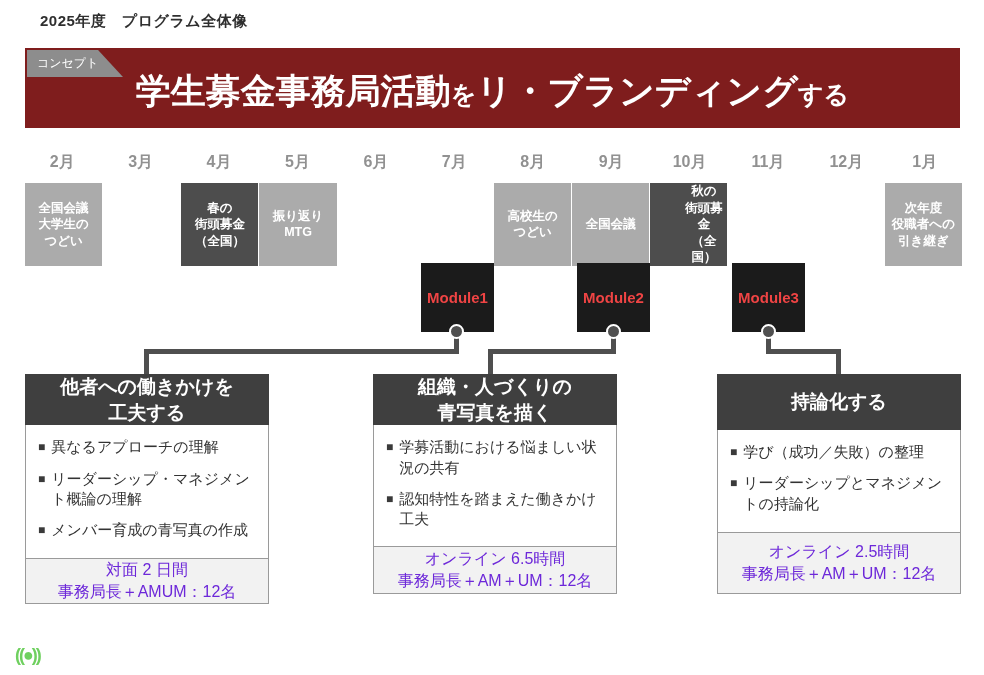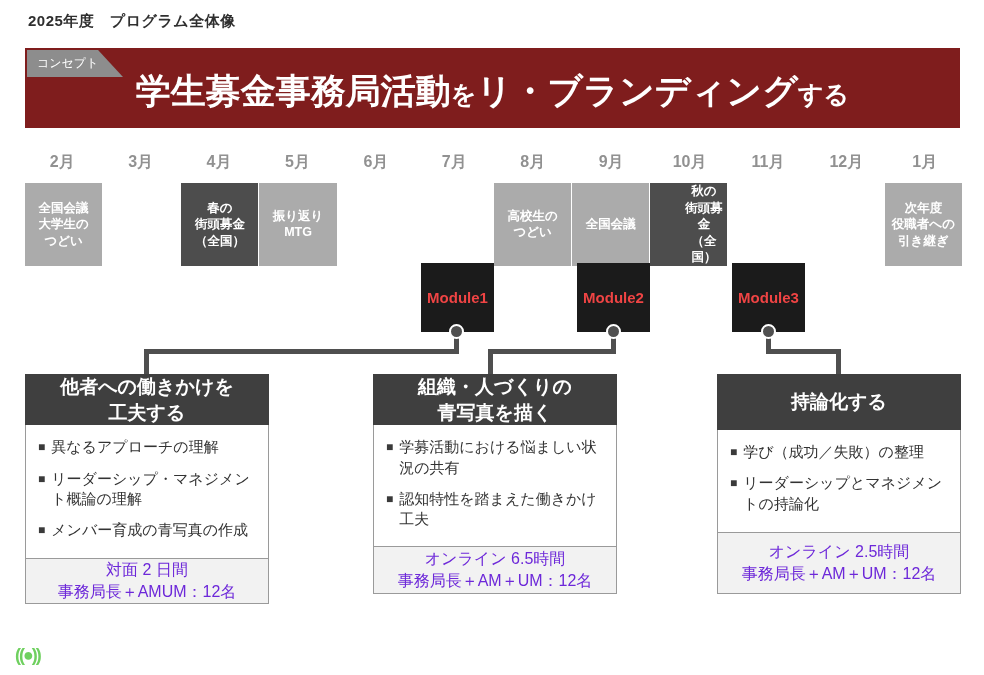--- a/index.html
+++ b/index.html
@@ -1,21 +1,21 @@
 <!DOCTYPE html>
 <html><head>
 <meta charset="utf-8">
 <style>
   * { margin:0; padding:0; box-sizing:border-box; }
   html,body { background:#ffffff; }
   body { font-family:"Liberation Sans","DejaVu Sans",sans-serif; }
   .page { position:relative; width:984px; height:675px; background:#fff; overflow:hidden; }
 
   
-  .page-title { position:absolute; left:28px; top:12px; font-size:15px; font-weight:bold; color:#2f2f2f; letter-spacing:0.5px; }
+  .page-title { position:absolute; left:40px; top:12px; font-size:15px; font-weight:bold; color:#2f2f2f; letter-spacing:0.5px; }
 
   
   .banner { position:absolute; left:25px; top:48px; width:935px; height:80px; background:#7f1d1d;
             display:flex; align-items:center; justify-content:center; }
   .concept-tag { position:absolute; left:2px; top:2px; width:96px; height:27px; background:#8d8d8d;
                  color:#fff; font-size:12px; line-height:27px; padding-left:10px;
                  clip-path:polygon(0 0, 74% 0, 100% 100%, 0 100%); }
   .banner-title { color:#fff; font-weight:bold; font-size:35px; line-height:1; padding-top:4px; white-space:nowrap; }
   .banner-title .small { font-size:25px; }
 

